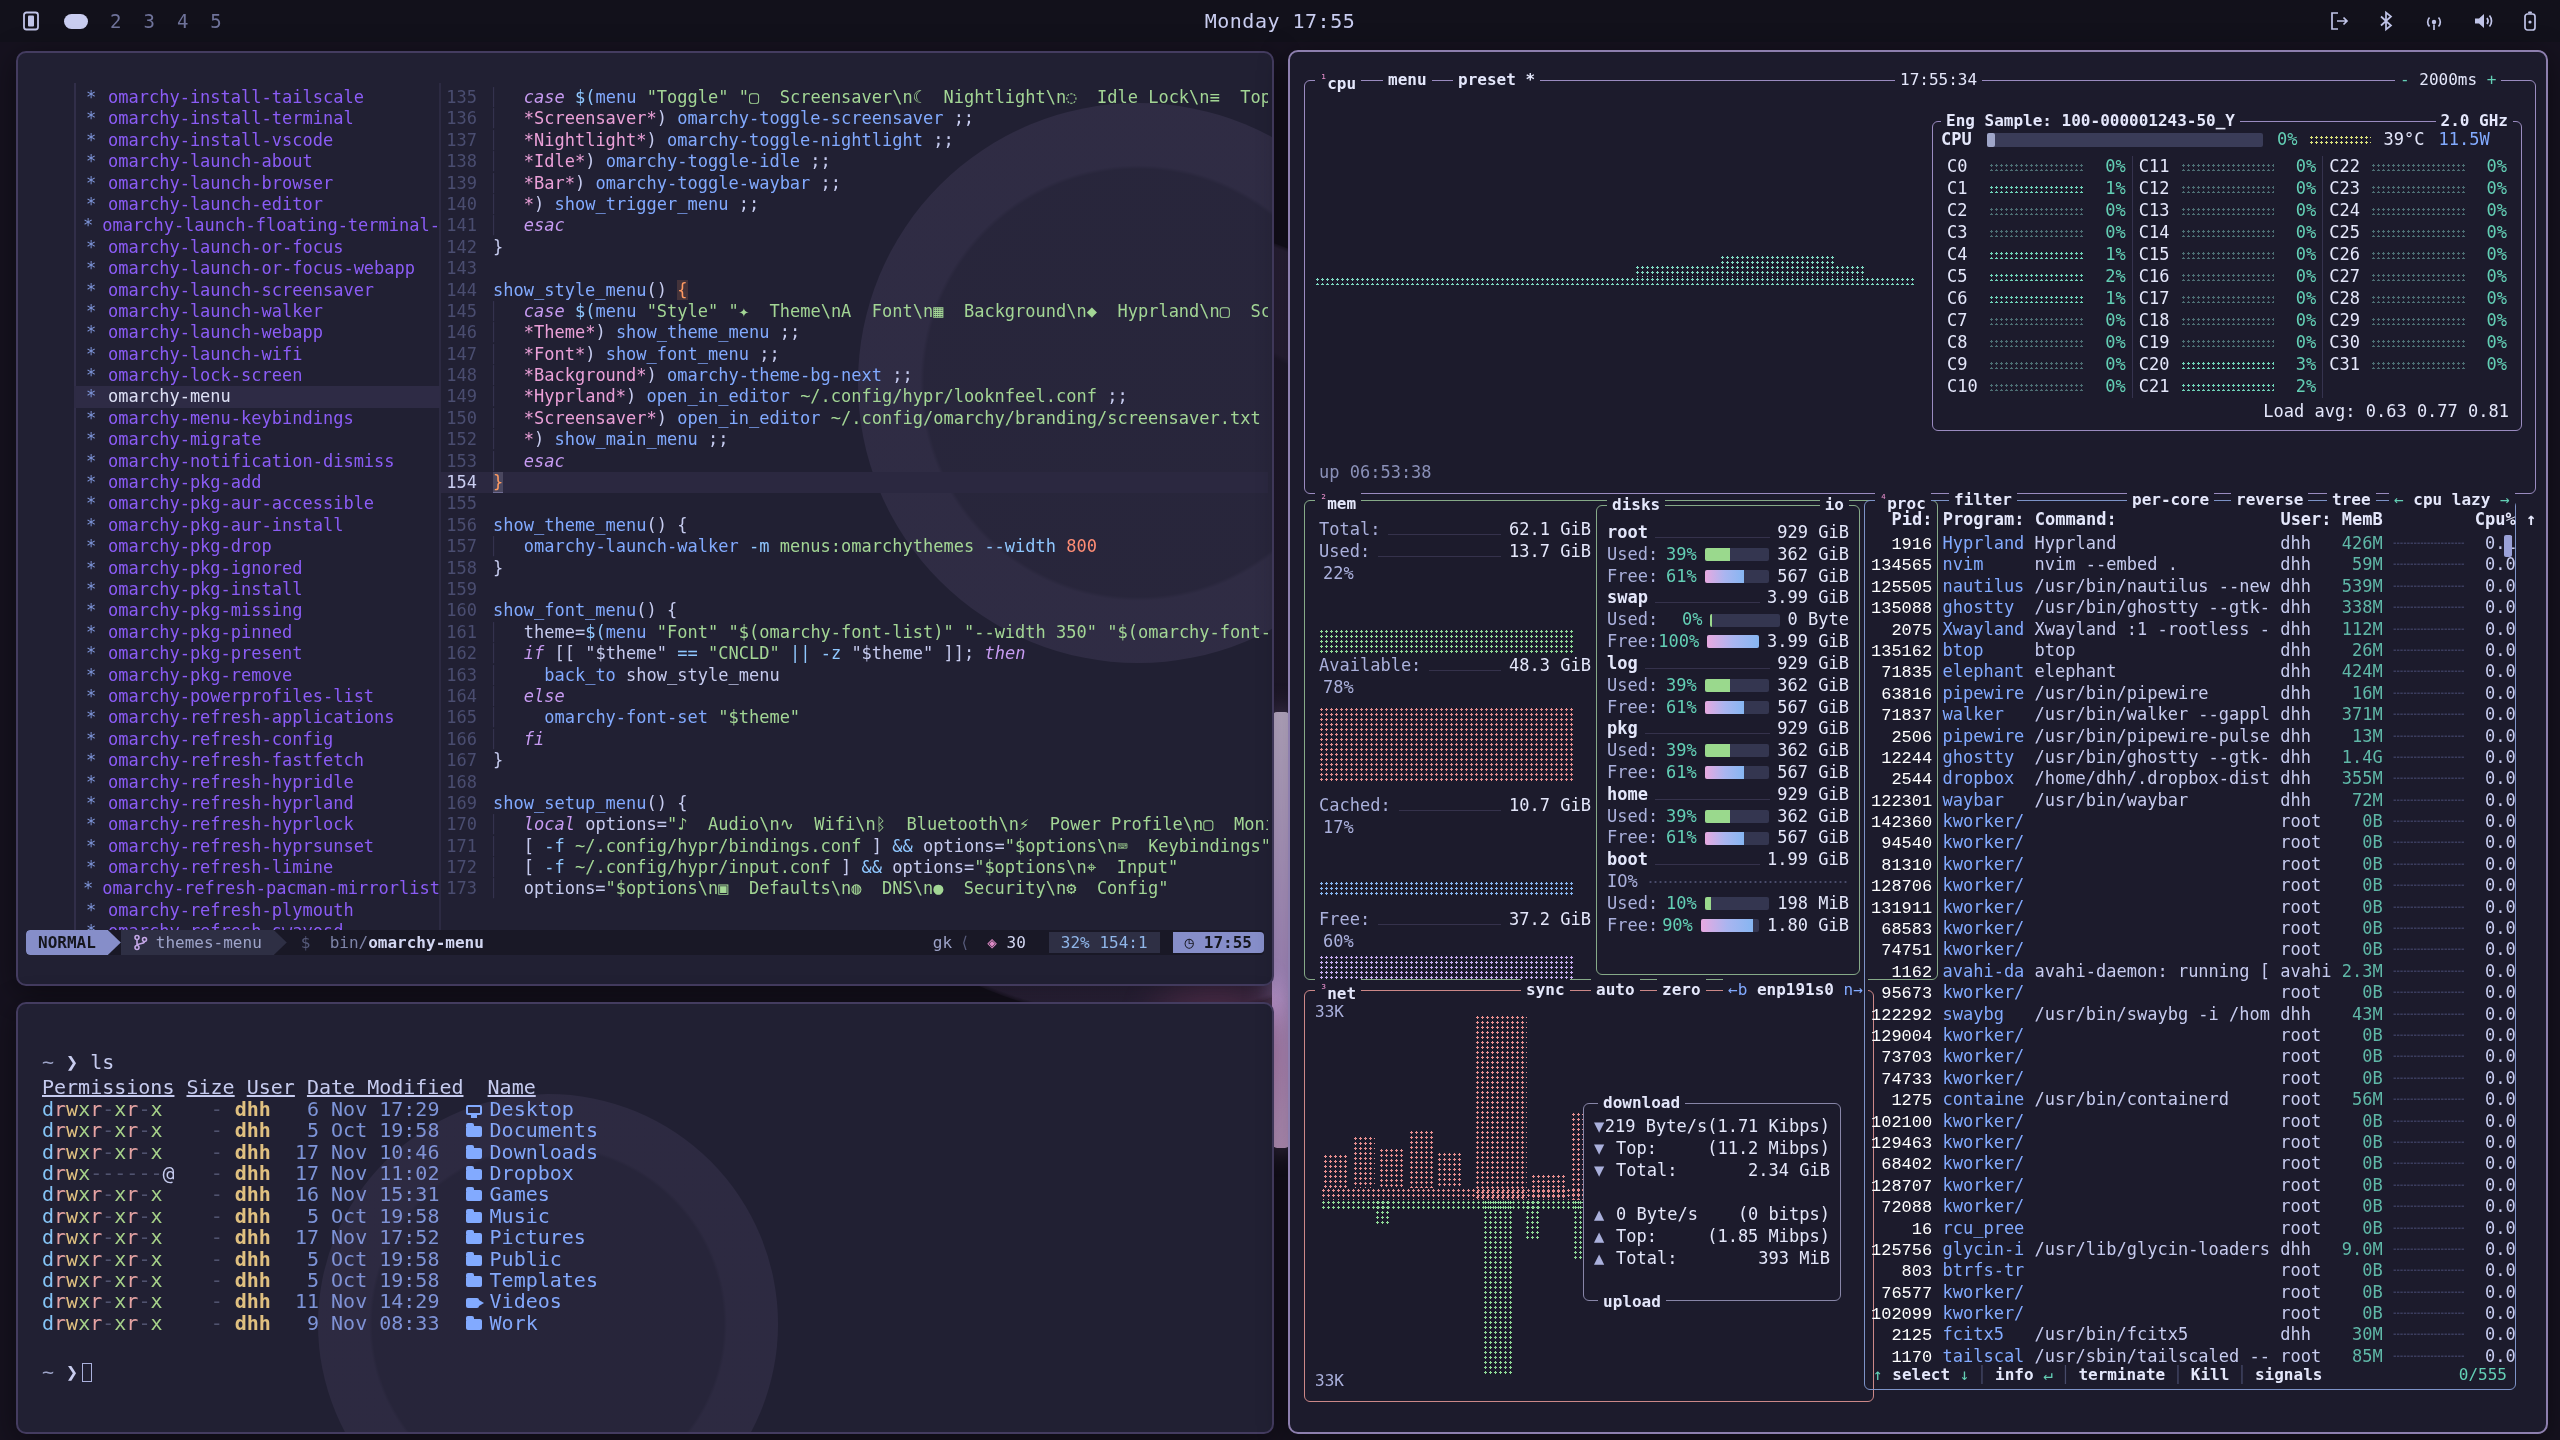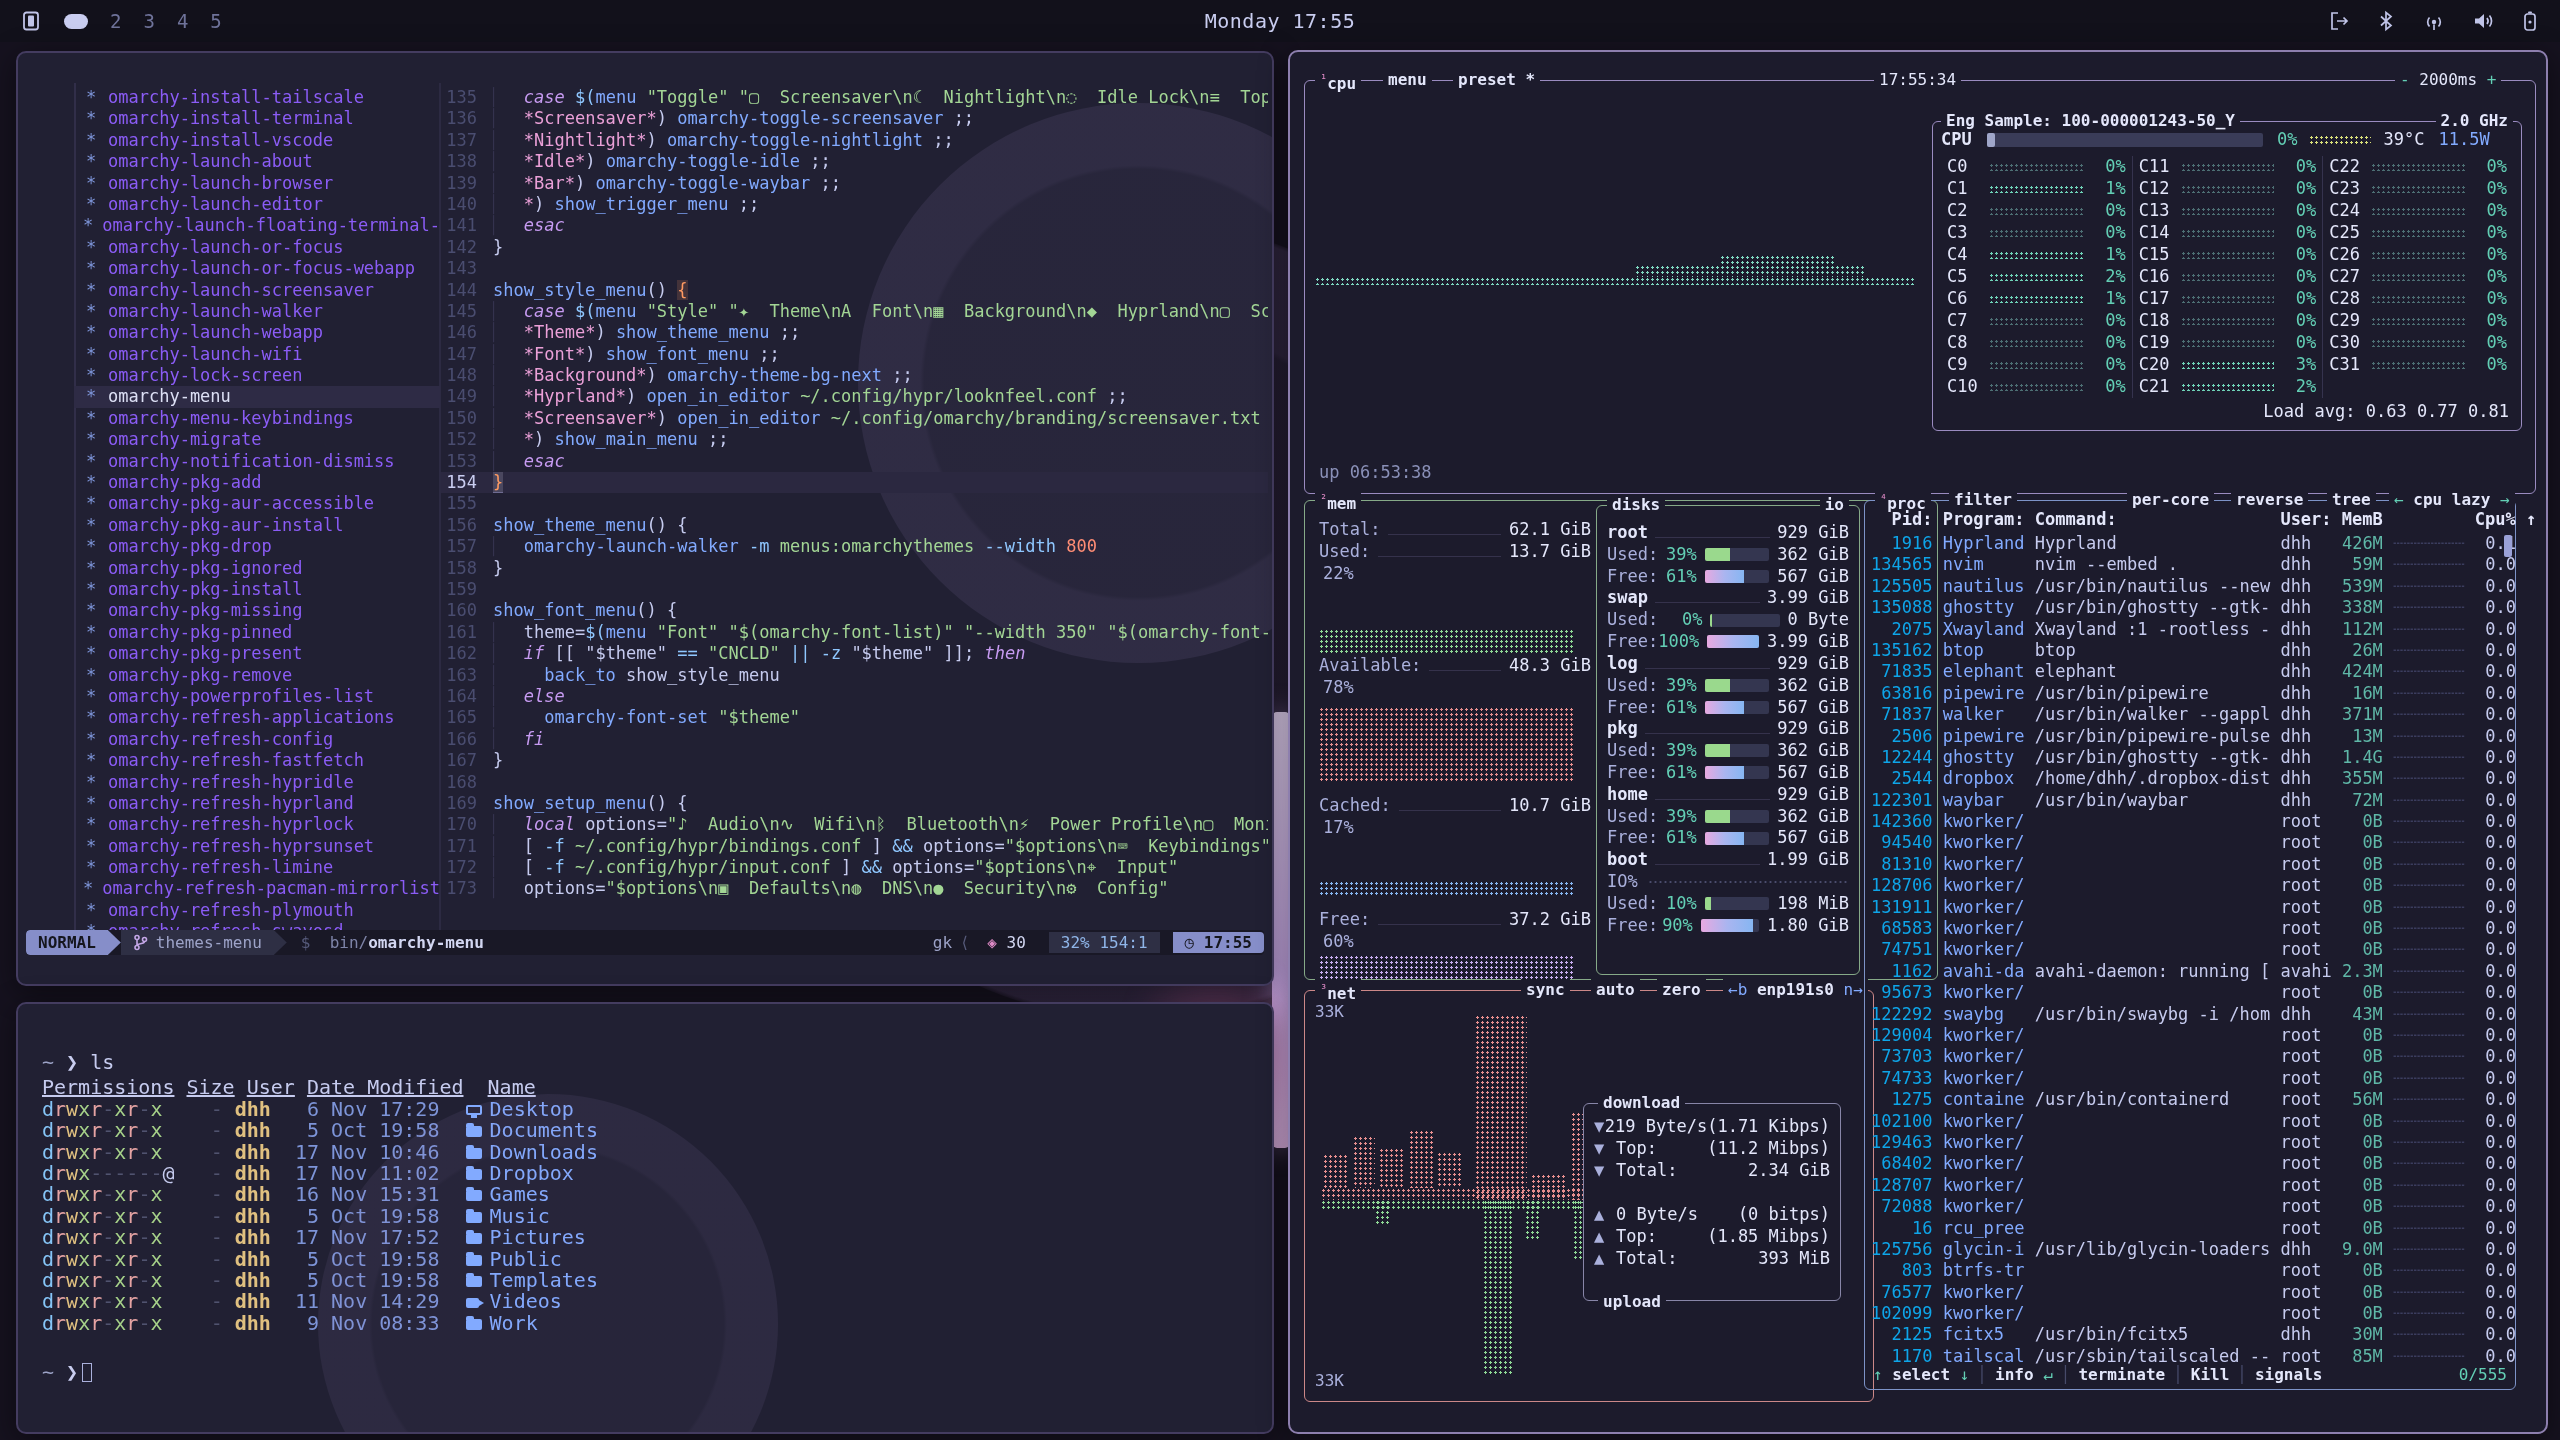--- a/index.html
+++ b/index.html
@@ -161,21 +161,21 @@
   .netinfo{position:absolute;left:278px;top:112px;width:258px;height:198px;background:#1c1b2c;}
   .nrow{display:flex;align-items:center;height:22px;padding:0 10px;white-space:pre;}
   .nrow .narr{color:#aab0dc;width:22px;}
   .nrow .nlab{color:#e4e7fb;}
   .nrow .nval{margin-left:auto;color:#e4e7fb;}
   .nscale{position:absolute;color:#aab0dc;font-size:16px;}
   
   .prochead{margin:0;font:inherit;white-space:pre;padding-left:6px;color:#e4e7fb;font-weight:bold;position:absolute;top:8px;}
   .procrows{position:absolute;top:32px;left:0;right:0;}
   .prow{margin:0;font:inherit;white-space:pre;height:21.4px;padding-left:6px;}
-  .t-pid{color:#0ea5e9;} .t-prog{color:#82aaff;} .t-cmd{color:#c6cbef;} .t-user{color:#c6cbef;}
+  .t-pid{color:#ffffff;font-family:Liberation Mono, monospace;} .t-prog{color:#82aaff;} .t-cmd{color:#c6cbef;} .t-user{color:#c6cbef;}
   .t-mem{color:#5fb8a8;} .t-pd{color:#3b3d5e;} .t-cpu{color:#c6cbef;}
   .scrollthumb{position:absolute;width:8px;height:22px;background:#9aa1d8;border-radius:2px;}
   .procfoot{position:absolute;left:8px;right:8px;bottom:2px;height:24px;display:flex;align-items:center;white-space:pre;font-size:16px;}
   .fk{color:#63cfb5;} .fw{color:#e4e7fb;font-weight:bold;} .fsep{color:#474a6a;padding:0 8px;}
   .fcount{margin-left:auto;color:#63cfb5;}
 </style>
 </head>
 <body>
 
 <div class="wall-circle"></div>
@@ -359,21 +359,21 @@
   </div>
 </div>
 
 <div class="win win-btop">
   <div class="btop">
 
     <div class="bbox bx-cpu" style="left:14px;top:28px;width:1232px;height:414px;">
       <span class="blab" style="left:10px;"><span class="bsup">¹</span><span class="btab">cpu</span></span>
       <span class="blab" style="left:78px;"><span class="bbtn">menu</span></span>
       <span class="blab" style="left:148px;"><span class="bbtn">preset *</span></span>
-      <span class="blab" style="left:569px;"><span class="bwhite">17:55:34</span></span>
+      <span class="blab" style="left:590px;"><span class="bwhite">17:55:34</span></span>
       <span class="blab" style="left:1090px;"><span class="bteal">-</span><span> </span><span class="bwhite">2000ms</span><span> </span><span class="bteal">+</span></span>
 
       <div class="cpustrip dots" style="left:10px;top:196px;width:600px;height:8px;"></div>
       <div class="cpustrip dots" style="left:330px;top:184px;width:230px;height:12px;"></div>
       <div class="cpustrip dots" style="left:415px;top:174px;width:115px;height:10px;"></div>
       <div class="upt">up 06:53:38</div>
 
       <div class="bbox bx-core corebox" style="left:627px;top:40px;width:590px;height:310px;">
         <span class="blab" style="left:8px;"><span class="bwhite" style="font-weight:bold;">Eng Sample: 100-000001243-50_Y</span></span>
         <span class="blab" style="right:8px;"><span class="bwhite" style="font-weight:bold;">2.0 GHz</span></span>

